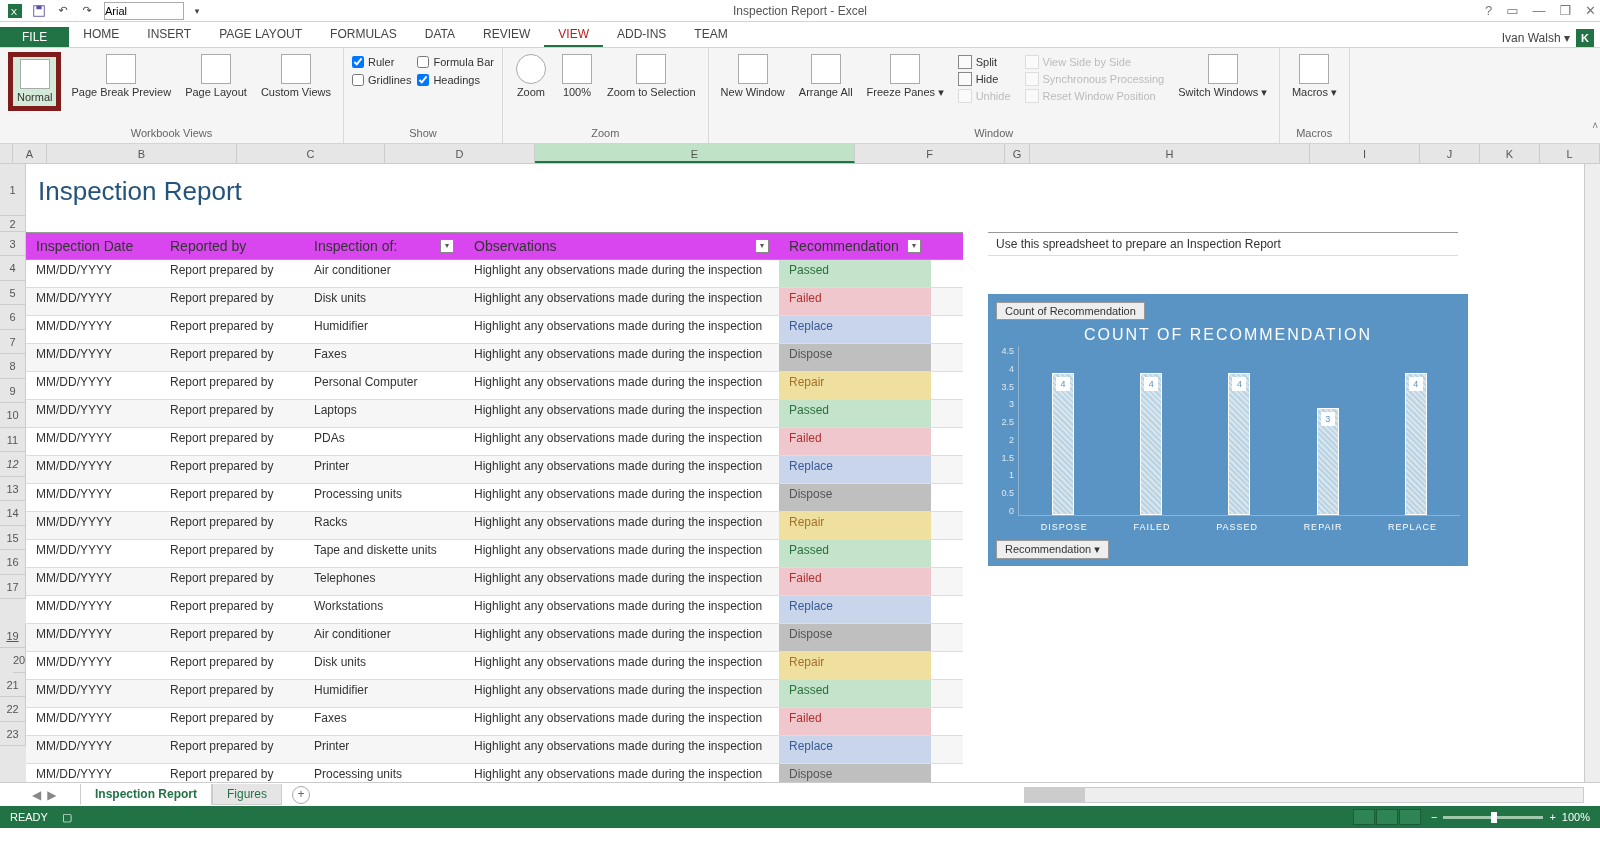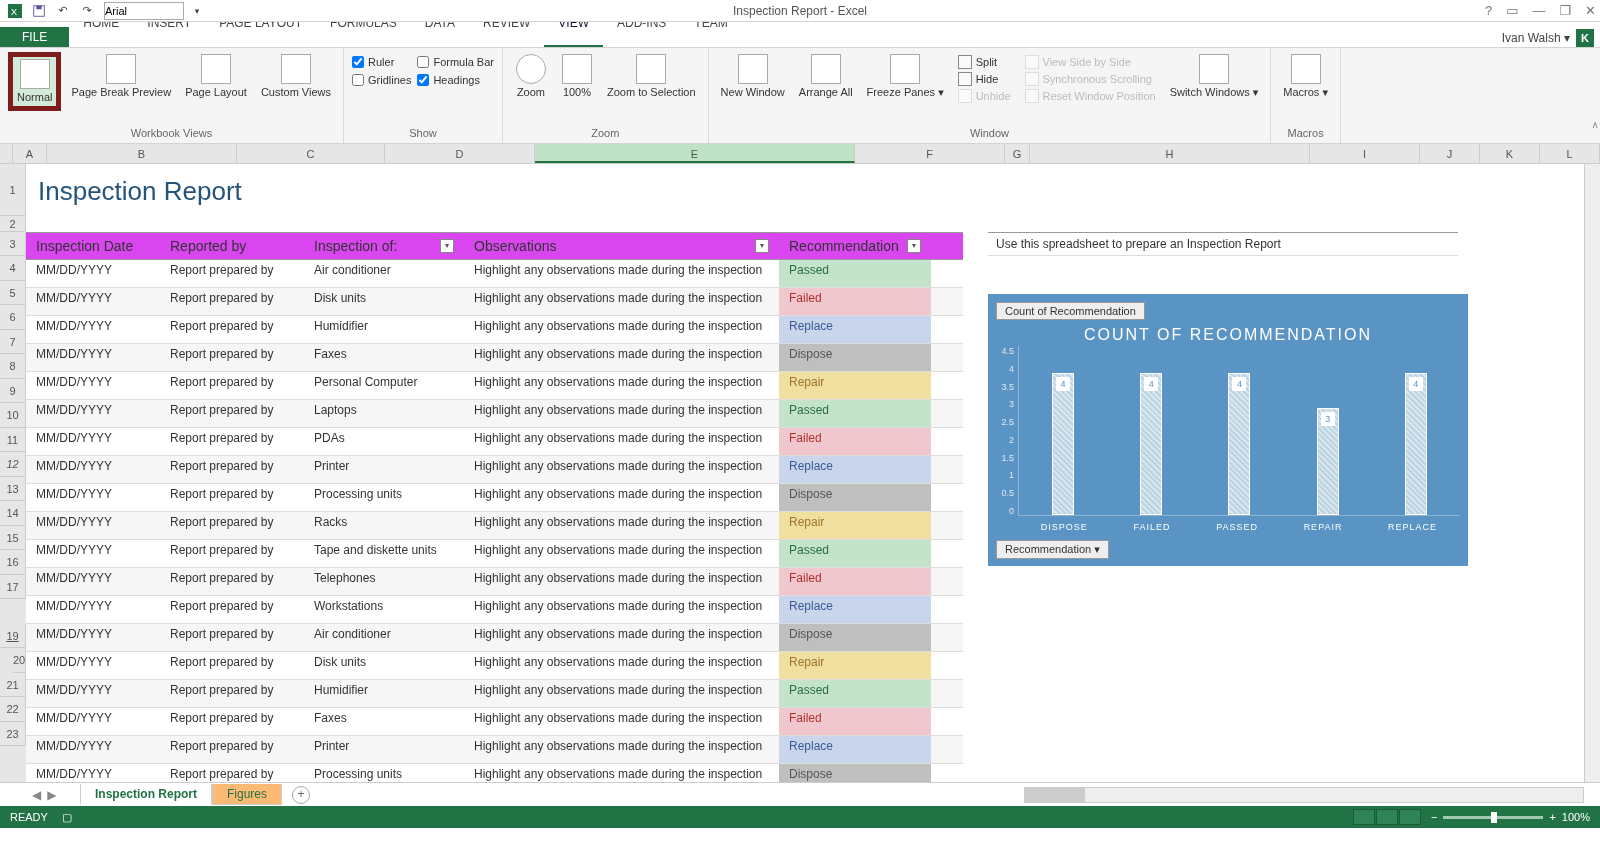--- a/index.html
+++ b/index.html
@@ -7,21 +7,21 @@
 .titlebar{height:22px;background:#fff;display:flex;align-items:center;border-bottom:1px solid #d4d4d4;position:relative}
 .qat{display:flex;align-items:center;gap:2px;padding:0 4px}
 .qat-item{width:22px;height:20px;display:flex;align-items:center;justify-content:center;font-size:11px;color:#444}
 .qat-icon{width:14px;height:14px}
 .font-sel{width:80px;height:18px;border:1px solid #ababab;font-size:11px;background:#fff;margin-left:4px}
 .title-center{position:absolute;left:0;right:0;text-align:center;font-size:12px;color:#555;pointer-events:none}
 .title-right{position:absolute;right:4px;display:flex;gap:14px;color:#777;font-size:13px}
 .ribbon-tabs{height:26px;background:#fff;display:flex;align-items:flex-end;border-bottom:1px solid #d4d4d4}
 .file-tab{background:#217346;color:#fff;padding:5px 22px;font-size:12px;height:20px;display:flex;align-items:center}
 .ribbon-tab{padding:5px 14px;font-size:12px;color:#444;cursor:pointer}
-.ribbon-tab.active{color:#0f172a;border-bottom:2px solid #217346;padding-bottom:15px}
+.ribbon-tab.active{color:#b91c1c;border-bottom:2px solid #217346;padding-bottom:4px}
 .user-area{margin-left:auto;display:flex;align-items:center;padding-right:6px;gap:6px;font-size:12px;color:#444}
 .user-badge{width:18px;height:18px;background:#217346;color:#fff;display:flex;align-items:center;justify-content:center;font-size:11px;font-weight:bold}
 .ribbon{height:96px;background:#f5f5f5;border-bottom:1px solid #d4d4d4;display:flex}
 .group{border-right:1px solid #d9d9d9;padding:4px 8px 2px;display:flex;flex-direction:column;justify-content:space-between}
 .group-label{text-align:center;font-size:11px;color:#666;height:14px}
 .group-body{display:flex;gap:6px;align-items:flex-start;height:74px}
 .big-btn{display:flex;flex-direction:column;align-items:center;justify-content:flex-start;padding:2px 4px;min-width:40px;font-size:11px;text-align:center;line-height:1.2;gap:2px}
 .big-btn.active{background:#d4ead8;border:5px solid #7f1d1d}
 .big-icon{width:30px;height:30px;border:1px solid #aaa;background:#fff}
 .chk-col{display:flex;flex-direction:column;gap:6px;padding-top:4px}
@@ -64,21 +64,21 @@
 .y-axis{width:22px;display:flex;flex-direction:column;justify-content:space-between;color:#dfe9f0;font-size:9px;text-align:right;padding-right:4px}
 .bars{flex:1;display:flex;align-items:flex-end;justify-content:space-around;border-left:1px solid #8fb4d0;border-bottom:1px solid #8fb4d0;position:relative}
 .bar-wrap{display:flex;flex-direction:column;align-items:center;width:50px}
 .bar{width:22px;background:repeating-linear-gradient(45deg,#bcd3e2,#bcd3e2 2px,#d6e5ee 2px,#d6e5ee 4px);border:1px solid #fff;position:relative}
 .bar-label{position:absolute;top:3px;width:14px;height:14px;background:#fff;color:#5a94c4;font-size:9px;text-align:center;line-height:14px;left:3px}
 .bar-cat{color:#fff;font-size:9px;letter-spacing:1px;margin-top:6px}
 .x-cats{display:flex;justify-content:space-around;margin-left:22px}
 .chart-filter{background:#eee;border:1px solid #999;padding:2px 8px;font-size:11px;display:inline-block;margin-top:8px;color:#333}
 .sheet-tabs{height:24px;background:#fff;border-top:1px solid #ccc;display:flex;align-items:center;padding-left:26px;gap:0}
 .nav-arrows{width:54px;display:flex;gap:6px;color:#888;padding-left:6px}
-.sheet-tab{padding:3px 14px;border:1px solid #ccc;border-top:none;font-size:12px;background:#fdba74;color:#217346}
+.sheet-tab{padding:3px 14px;border:1px solid #ccc;border-top:none;font-size:12px;background:#e5e5e5;color:#217346}
 .sheet-tab.active{background:#fff;font-weight:bold;border-bottom:1px solid #fff}
 .add-sheet{width:18px;height:18px;border:1px solid #aaa;border-radius:9px;margin-left:10px;text-align:center;line-height:15px;color:#666}
 .hscroll{margin-left:auto;width:560px;height:16px;background:#eee;border:1px solid #ccc;position:relative;margin-right:16px}
 .hscroll-thumb{position:absolute;left:0;width:60px;height:14px;background:#ccc}
 .status{height:22px;background:#217346;color:#fff;display:flex;align-items:center;padding:0 10px;font-size:11px}
 .status-right{margin-left:auto;display:flex;align-items:center;gap:10px}
 .view-btns{display:flex;gap:1px}
 .view-btn{width:22px;height:16px;background:#2f8456;border:1px solid #1a5c38}
 .zoom{display:flex;align-items:center;gap:6px}
 .zoom-slider{width:100px;height:3px;background:#9fc8ae;position:relative}
@@ -229,21 +229,21 @@
             <span>Unhide</span>
           </div>
       </div>
       <div class="small-btn-col">
         <div class="small-btn disabled">
             <span class="small-ico disabled"></span>
             <span>View Side by Side</span>
           </div>
         <div class="small-btn disabled">
             <span class="small-ico disabled"></span>
-            <span>Synchronous Scrolling</span>
+            <span>Synchronous Processing</span>
           </div>
         <div class="small-btn disabled">
             <span class="small-ico disabled"></span>
             <span>Reset Window Position</span>
           </div>
       </div>
       <div class="big-btn">
           <div class="big-icon"></div>
           <span>Switch Windows ▾</span>
         </div>

